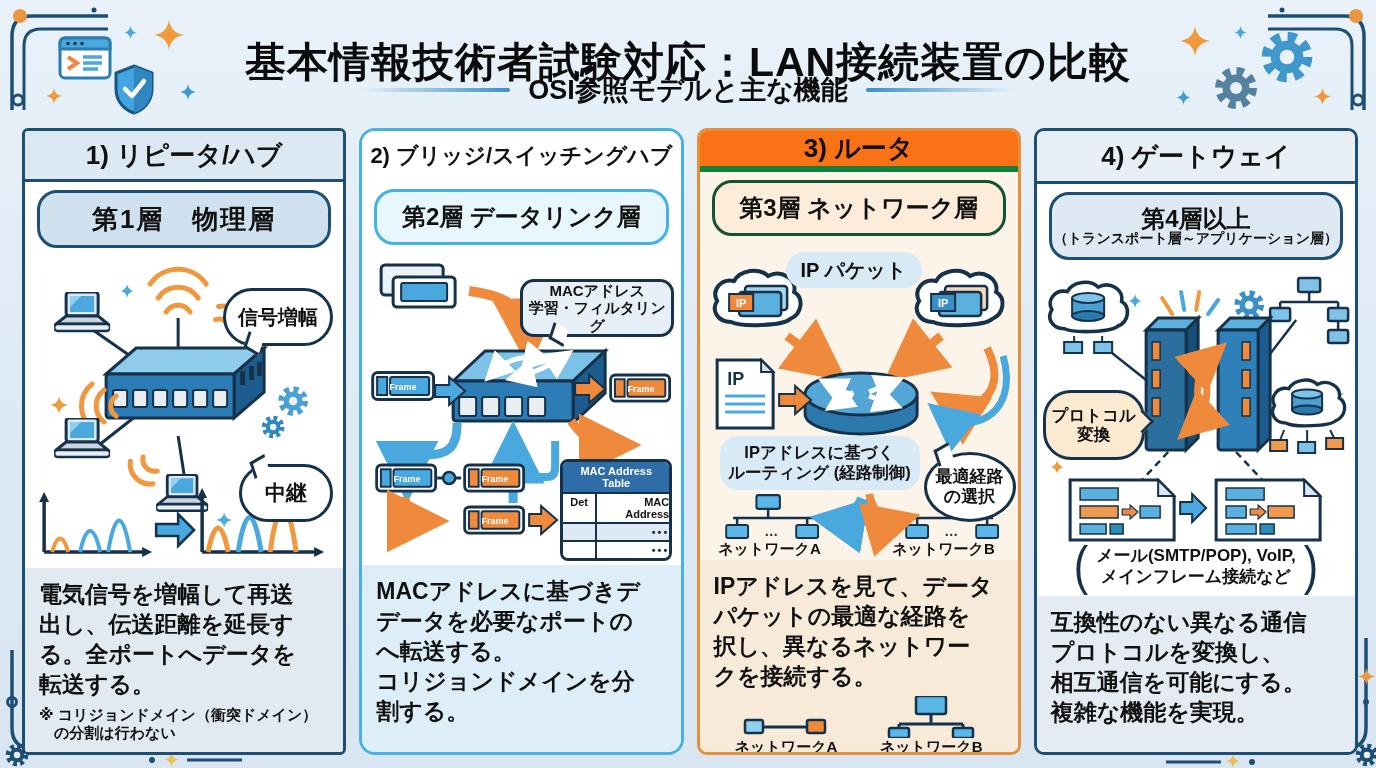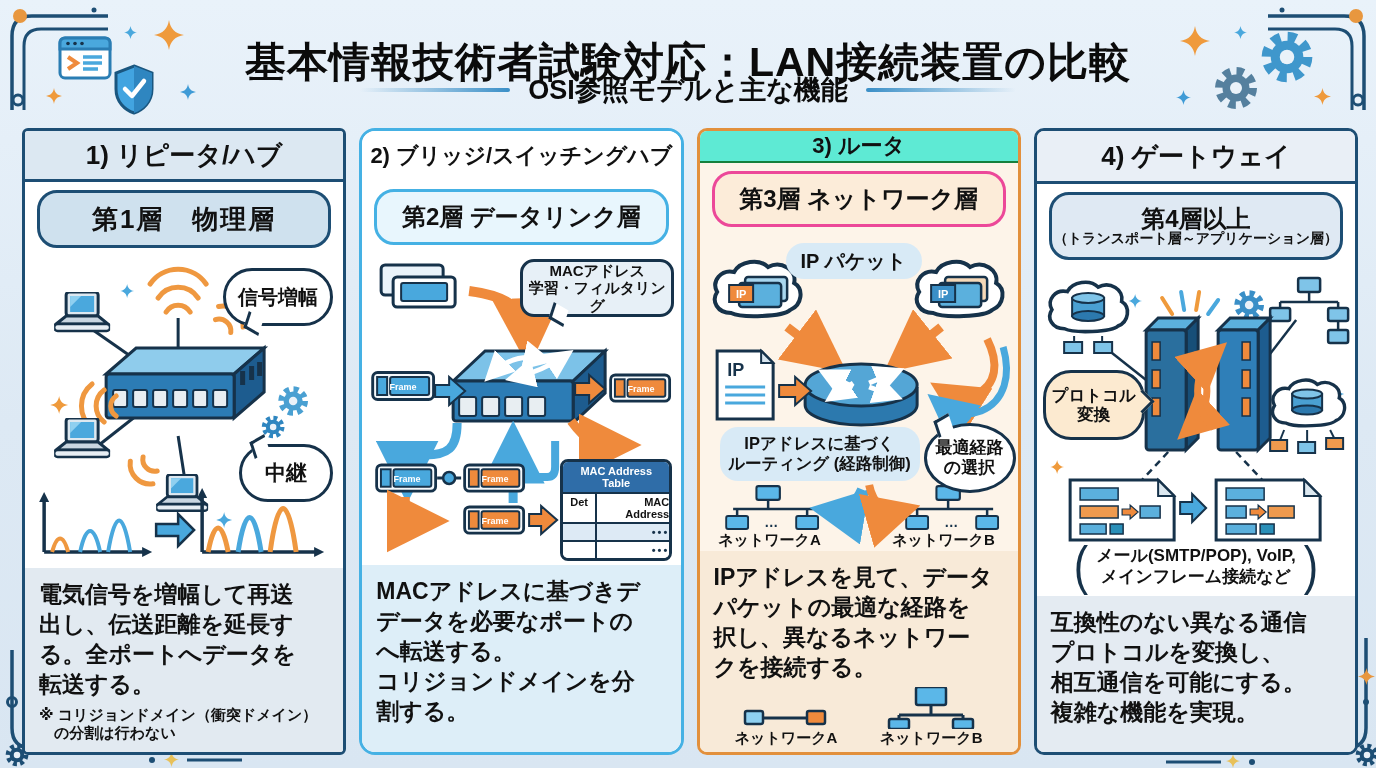--- a/index.html
+++ b/index.html
@@ -24,45 +24,45 @@
   
   .cols{position:absolute;top:128px;left:22px;right:18px;bottom:13px;display:flex;gap:13px;}
   .col{flex:1;display:flex;flex-direction:column;position:relative;border-radius:10px;overflow:hidden;background:#fff;}
   .col1{border:3px solid #1d4e74;border-radius:6px;}
   .col2{border:3px solid #45b1e4;border-radius:16px;}
   .col3{border:3px solid #e2903c;background:#fdf4e9;}
   .col4{border:3px solid #1d4e74;}
   .col-head{height:48px;display:flex;align-items:center;justify-content:center;font-weight:800;}
   .col1 .col-head{background:#dce8f2;border-bottom:3px solid #1d4e74;font-size:26px;}
   .col2 .col-head{background:#ffffff;font-size:22px;height:50px;}
-  .col3 .col-head{background:#5eead4;border-bottom:2px solid #15803d;font-size:22px;height:50px;}
+  .col3 .col-head{background:#f97316;border-bottom:6px solid #15803d;font-size:26px;height:50px;}
   .col4 .col-head{background:#e9eff6;border-bottom:3px solid #1d4e74;font-size:26px;height:50px;}
   .layer-wrap{margin:8px 12px;}
   .layer-box{border-radius:20px;display:flex;flex-direction:column;align-items:center;justify-content:center;font-weight:800;text-align:center;}
   .col1 .layer-box{background:#cfe1ee;border:3px solid #1d4e74;height:52px;font-size:26px;letter-spacing:2px;}
   .col2 .layer-box{background:#e8f6fd;border:3px solid #45b1e4;height:50px;font-size:24px;}
-  .col3 .layer-box{background:#fcecd9;border:3px solid #ec4899;height:50px;font-size:24px;}
+  .col3 .layer-box{background:#fcecd9;border:3px solid #14532d;height:50px;font-size:24px;}
   .col4 .layer-box{background:#dfe9f3;border:3px solid #1d4e74;height:62px;font-size:24px;line-height:1.05;}
   .layer-sub{font-size:14px;font-weight:800;}
   .figure{position:relative;flex:0 0 auto;}
   .fig1{height:312px;}
   .fig2{height:312px;}
   .fig3{height:316px;}
   .fig4{height:328px;}
   .figure svg.figsvg{position:absolute;inset:0;width:100%;height:100%;}
   .desc{flex:1;padding:12px 14px 6px 14px;}
   .col1 .desc{background:#e2eaf1;}
   .col2 .desc{background:#ddeef8;}
   .col3 .desc{background:#f8ead8;}
   .col4 .desc{background:#e4ebf2;}
   .desc-text{font-size:23px;font-weight:800;line-height:1.3;white-space:pre-line;}
   .note{font-size:15px;font-weight:800;margin-top:6px;white-space:pre-line;line-height:1.25;}
   
   .bubble{position:absolute;background:#fff;border:3px solid #16324a;border-radius:30px;
-    display:flex;align-items:center;justify-content:center;text-align:center;font-weight:800;white-space:pre-line;line-height:1.15;}
+    display:flex;align-items:center;justify-content:center;text-align:center;font-weight:800;white-space:pre-line;line-height:1.15;margin-top:20px;}
   .bubble::after{content:"";position:absolute;width:14px;height:14px;background:#fff;}
   .tail-bl::after{bottom:-9px;left:18%;border-left:3px solid #16324a;border-bottom:3px solid #16324a;transform:rotate(30deg) skew(12deg);}
   .tail-tl::after{top:-9px;left:10%;border-left:3px solid #16324a;border-top:3px solid #16324a;transform:rotate(-30deg) skew(-12deg);}
   .tail-r::after{right:-9px;top:32%;border-right:3px solid #16324a;border-top:3px solid #16324a;transform:rotate(45deg);}
   .b-cream{background:#fcead0;}
   .b-cream::after{background:#fcead0;}
   .pill{position:absolute;background:#d8eaf6;border-radius:18px;display:flex;align-items:center;justify-content:center;
     font-weight:800;text-align:center;white-space:pre-line;line-height:1.2;}
   .tree-label{position:absolute;font-weight:800;text-align:center;}
   

